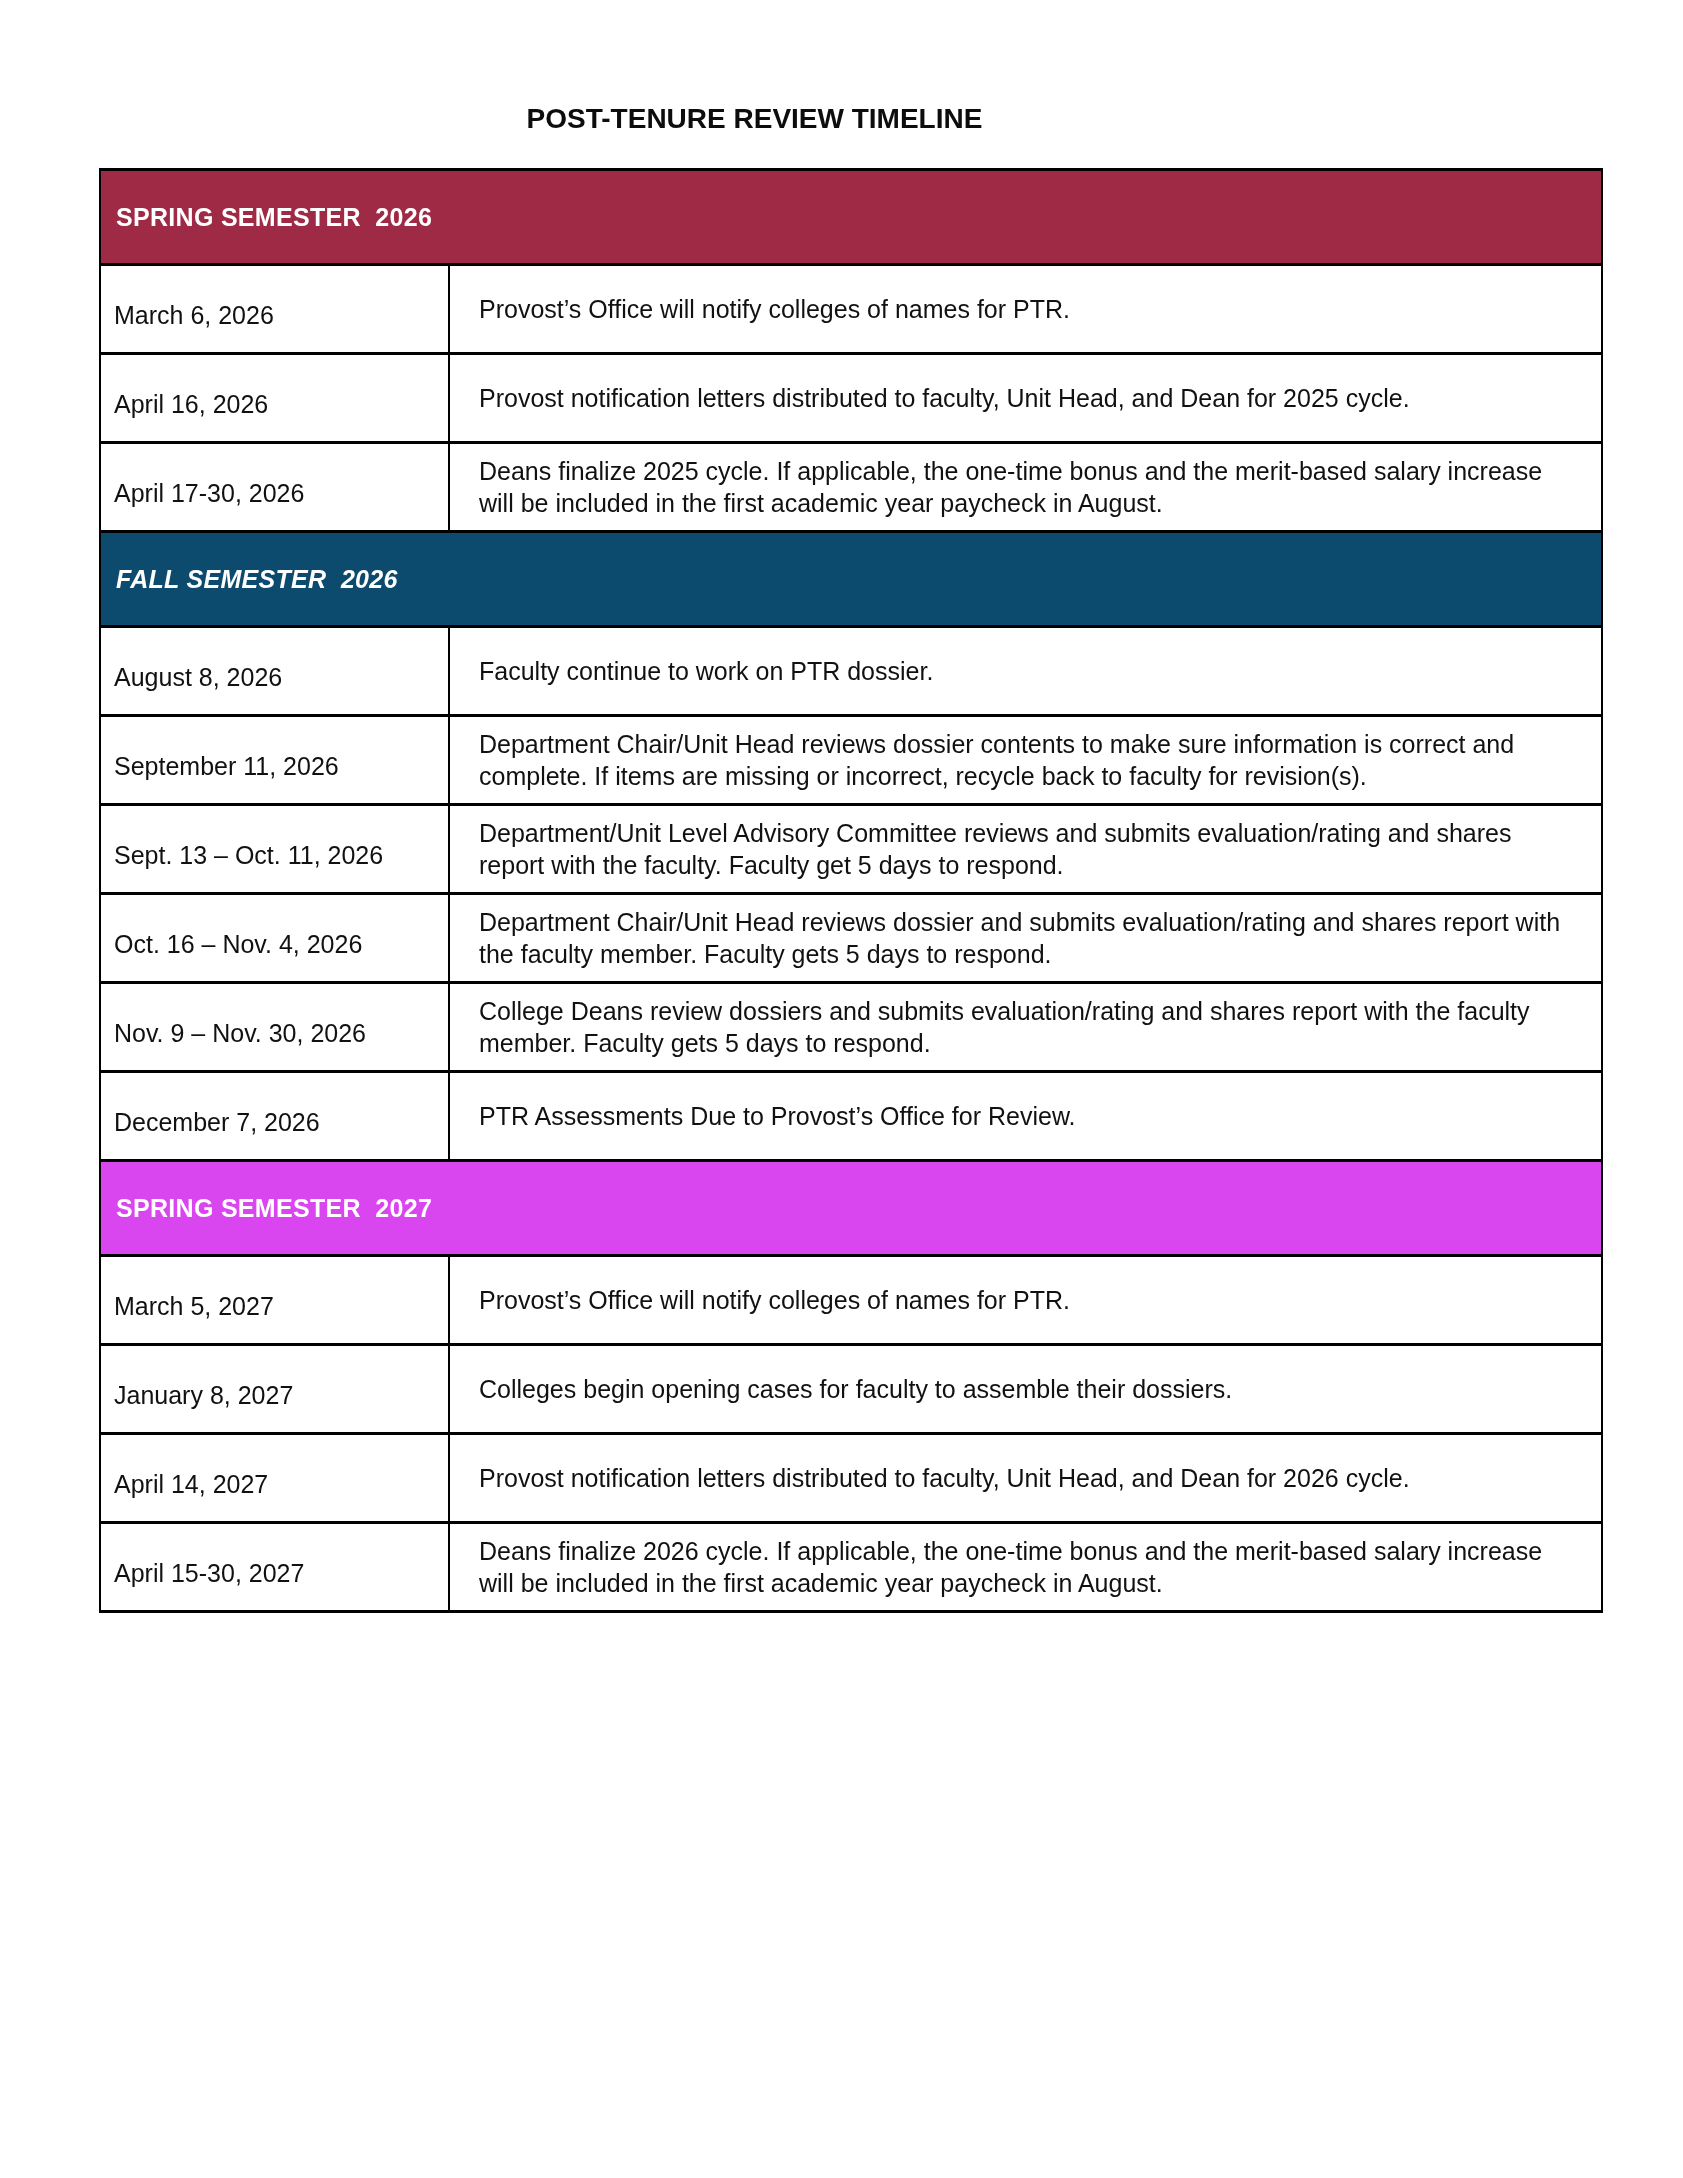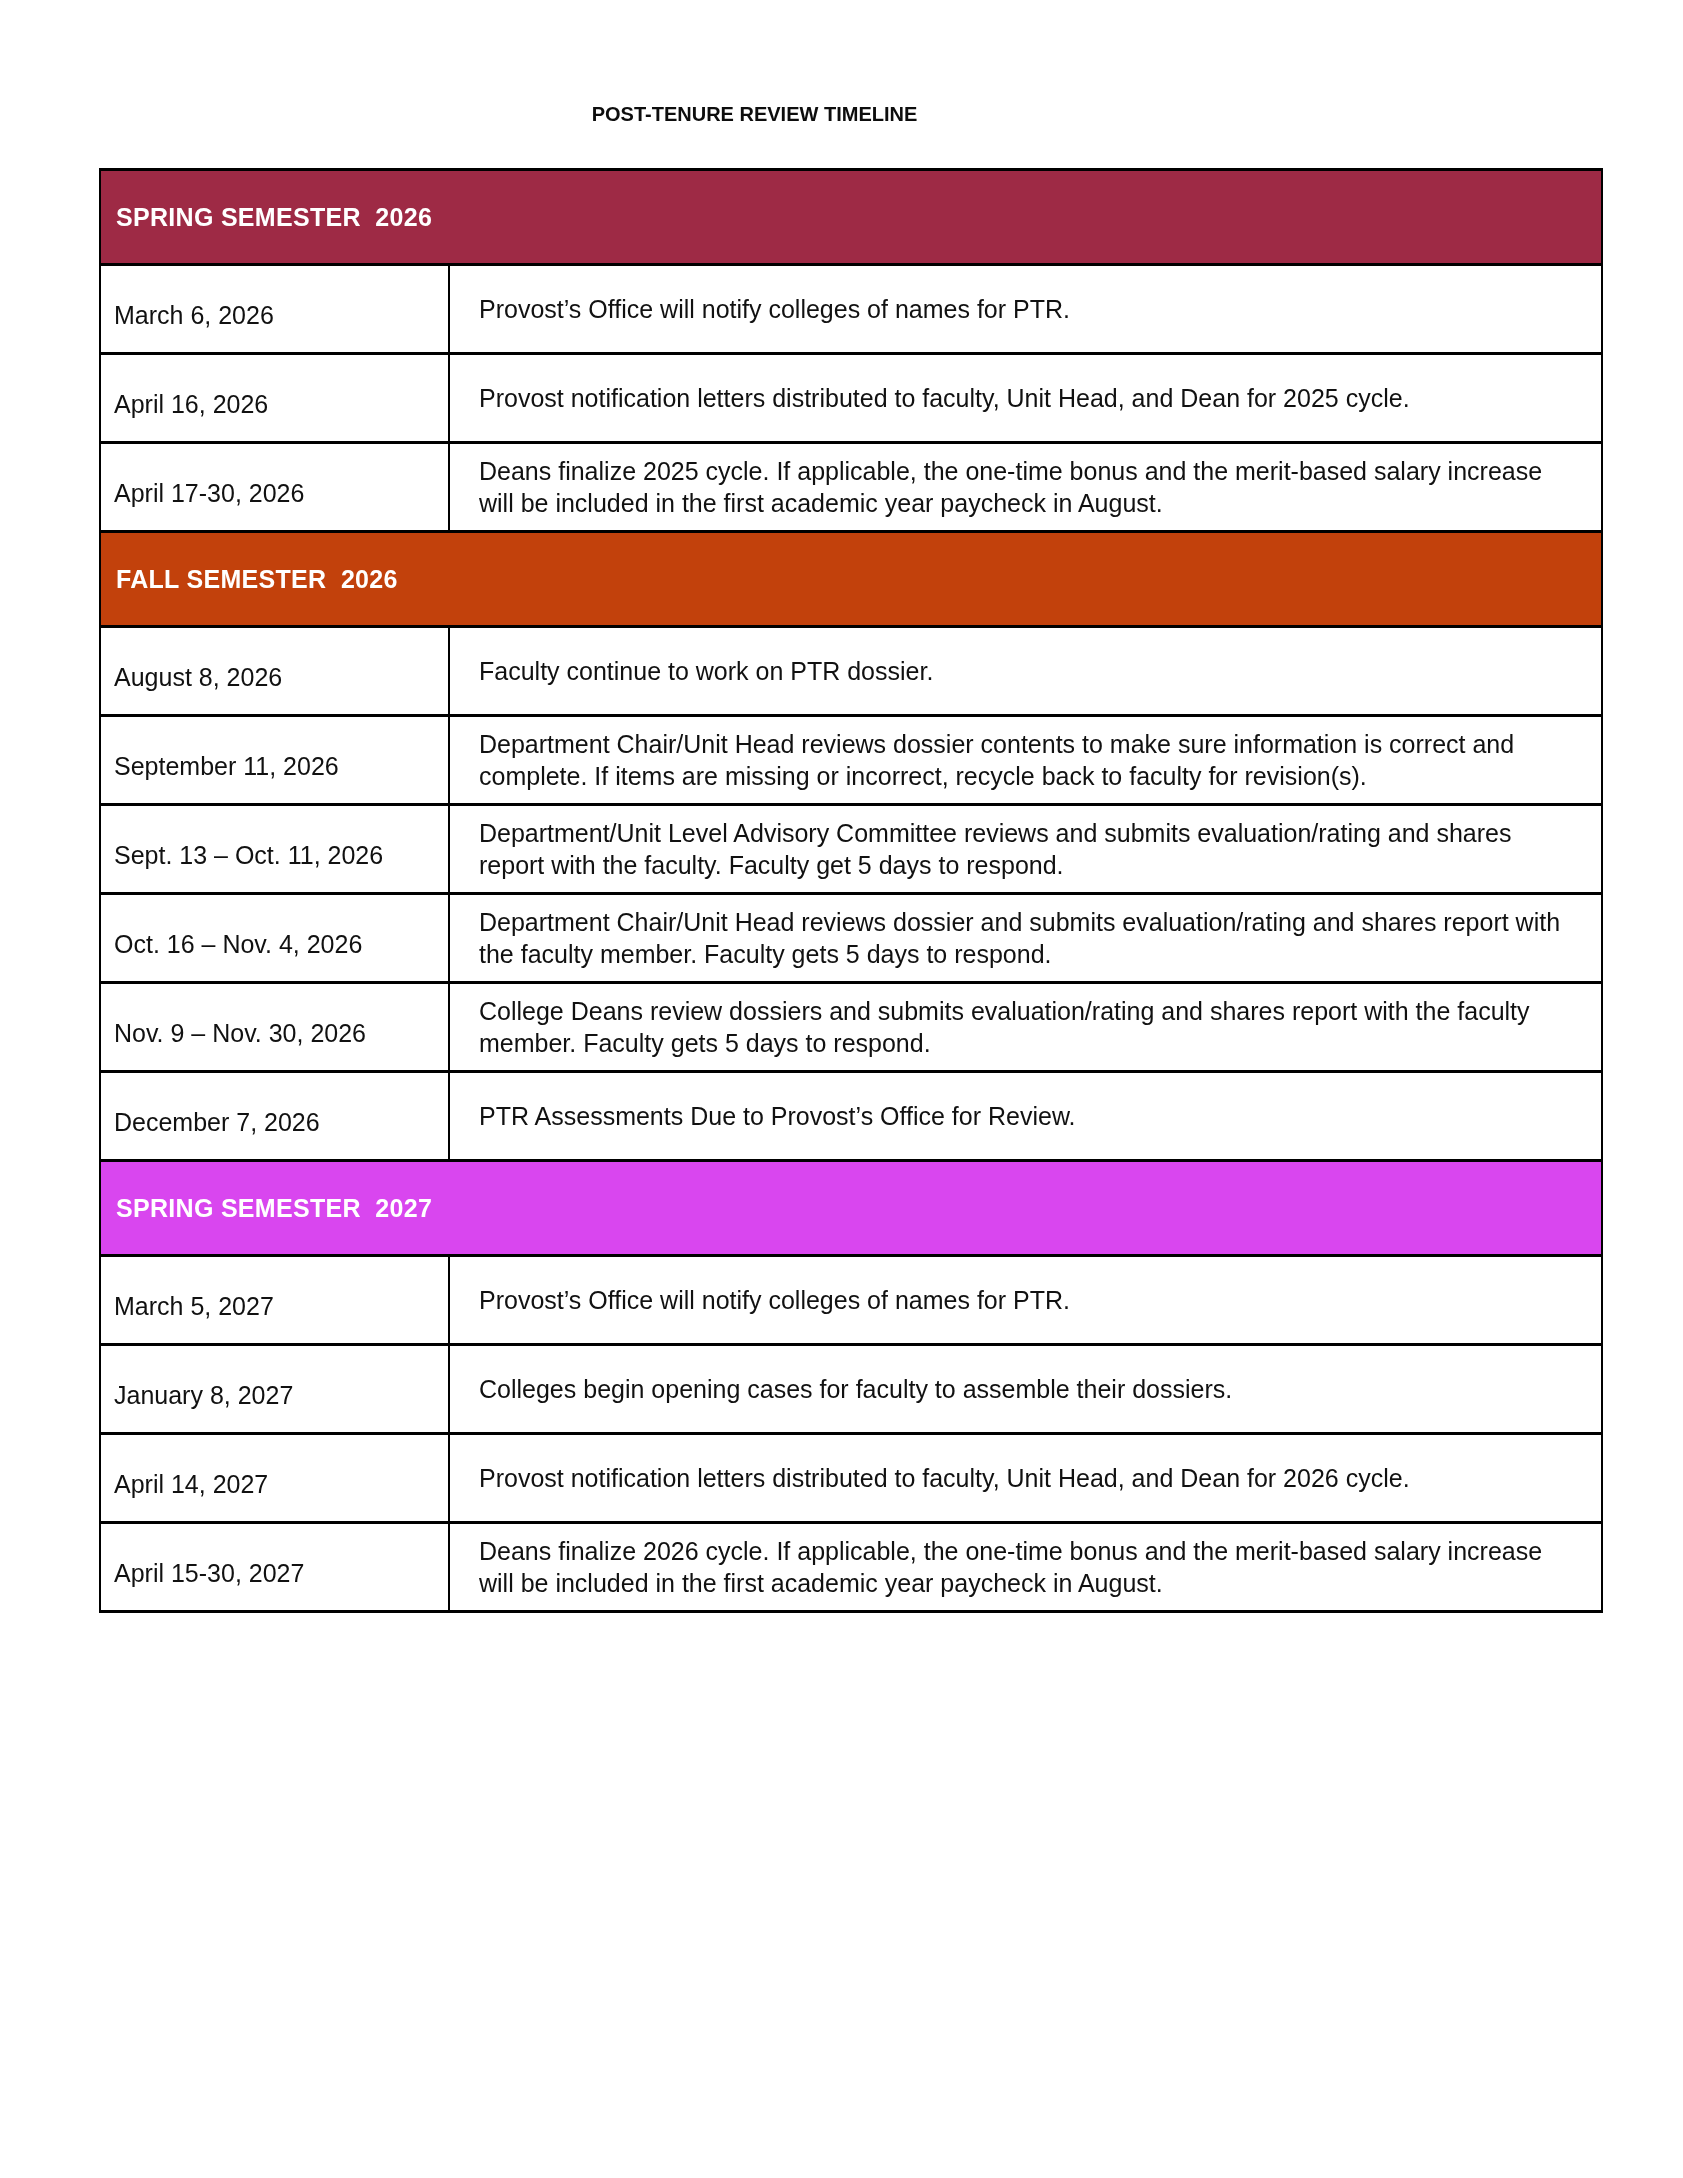--- a/index.html
+++ b/index.html
@@ -10,21 +10,21 @@
     background: #ffffff;
     font-family: "Liberation Sans", sans-serif;
     color: #111111;
   }
   .doc-title {
     position: absolute;
     top: 103px;
     left: 0;
     width: 1509px;
     text-align: center;
-    font-size: 20px;
+    font-size: 28px;
     font-weight: bold;
     letter-spacing: 0px;
     color: #0d0d0d;
     white-space: pre;
   }
   table.timeline {
     position: absolute;
     left: 99px;
     top: 168px;
     width: 1503px;
@@ -83,21 +83,21 @@
         </tr>
         <tr class="data-row">
           <td class="date-cell">April 16, 2026</td>
           <td class="desc-cell">Provost notification letters distributed to faculty, Unit Head, and Dean for 2025 cycle.</td>
         </tr>
         <tr class="data-row">
           <td class="date-cell">April 17-30, 2026</td>
           <td class="desc-cell">Deans finalize 2025 cycle. If applicable, the one-time bonus and the merit-based salary increase will be included in the first academic year paycheck in August.</td>
         </tr>
         <tr>
-          <td colspan="2" class="section-cell" style="background: #c2410c; color: rgb(255, 255, 255);">FALL SEMESTER  2026</td>
+          <td colspan="2" class="section-cell" style="background: #0c4a6e; color: rgb(255, 255, 255); font-style: italic;">FALL SEMESTER  2026</td>
         </tr>
         <tr class="data-row">
           <td class="date-cell">August 8, 2026</td>
           <td class="desc-cell">Faculty continue to work on PTR dossier.</td>
         </tr>
         <tr class="data-row">
           <td class="date-cell">September 11, 2026</td>
           <td class="desc-cell">Department Chair/Unit Head reviews dossier contents to make sure information is correct and complete. If items are missing or incorrect, recycle back to faculty for revision(s).</td>
         </tr>
         <tr class="data-row">

